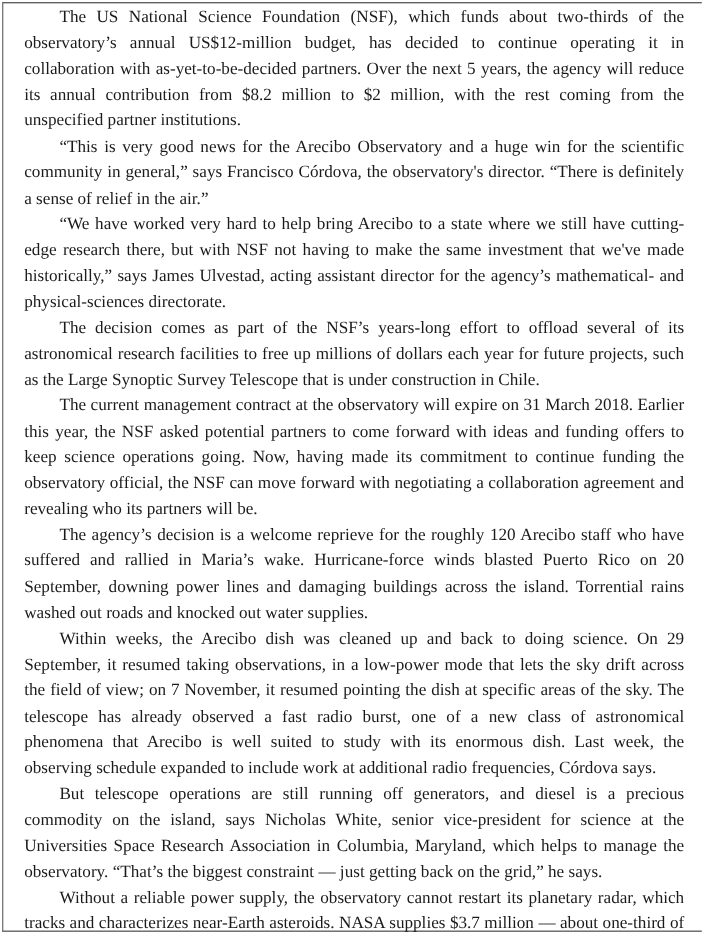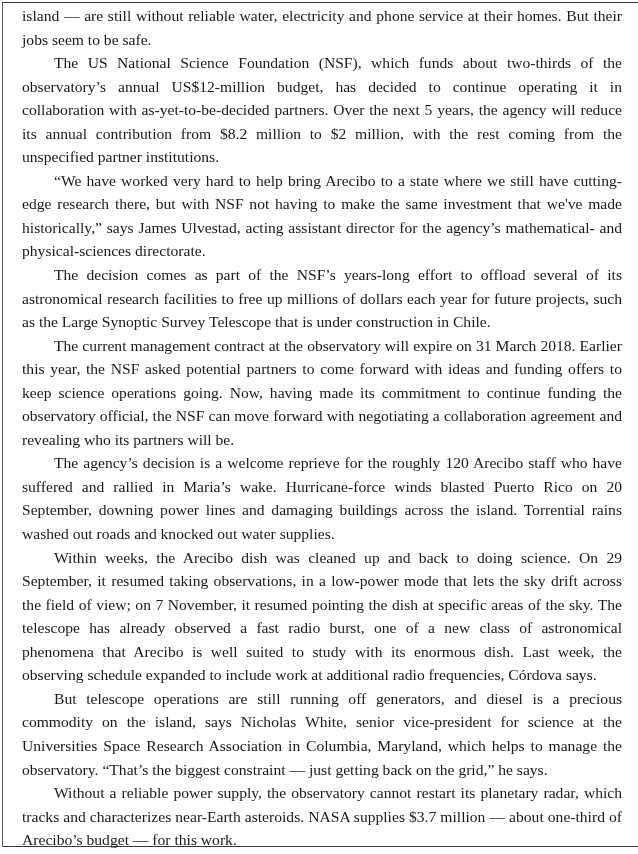--- a/index.html
+++ b/index.html
@@ -43,22 +43,22 @@
     .para.cont {
       text-indent: 0;
     }
   </style>
 </head>
 <body>
 
 <div class="frame"></div>
 
 <div class="content">
-  <p class="para cont">island — are still without reliable water, electricity and phone service at their homes. But their jobs seem to be safe.</p>
   <p class="para">The US National Science Foundation (NSF), which funds about two-thirds of the observatory’s annual US$12-million budget, has decided to continue operating it in collaboration with as-yet-to-be-decided partners. Over the next 5 years, the agency will reduce its annual contribution from $8.2 million to $2 million, with the rest coming from the unspecified partner institutions.</p>
+  <p class="para">“This is very good news for the Arecibo Observatory and a huge win for the scientific community in general,” says Francisco Córdova, the observatory's director. “There is definitely a sense of relief in the air.”</p>
   <p class="para">“We have worked very hard to help bring Arecibo to a state where we still have cutting-edge research there, but with NSF not having to make the same investment that we've made historically,” says James Ulvestad, acting assistant director for the agency’s mathematical- and physical-sciences directorate.</p>
   <p class="para">The decision comes as part of the NSF’s years-long effort to offload several of its astronomical research facilities to free up millions of dollars each year for future projects, such as the Large Synoptic Survey Telescope that is under construction in Chile.</p>
   <p class="para">The current management contract at the observatory will expire on 31 March 2018. Earlier this year, the NSF asked potential partners to come forward with ideas and funding offers to keep science operations going. Now, having made its commitment to continue funding the observatory official, the NSF can move forward with negotiating a collaboration agreement and revealing who its partners will be.</p>
   <p class="para">The agency’s decision is a welcome reprieve for the roughly 120 Arecibo staff who have suffered and rallied in Maria’s wake. Hurricane-force winds blasted Puerto Rico on 20 September, downing power lines and damaging buildings across the island. Torrential rains washed out roads and knocked out water supplies.</p>
   <p class="para">Within weeks, the Arecibo dish was cleaned up and back to doing science. On 29 September, it resumed taking observations, in a low-power mode that lets the sky drift across the field of view; on 7 November, it resumed pointing the dish at specific areas of the sky. The telescope has already observed a fast radio burst, one of a new class of astronomical phenomena that Arecibo is well suited to study with its enormous dish. Last week, the observing schedule expanded to include work at additional radio frequencies, Córdova says.</p>
   <p class="para">But telescope operations are still running off generators, and diesel is a precious commodity on the island, says Nicholas White, senior vice-president for science at the Universities Space Research Association in Columbia, Maryland, which helps to manage the observatory. “That’s the biggest constraint — just getting back on the grid,” he says.</p>
   <p class="para">Without a reliable power supply, the observatory cannot restart its planetary radar, which tracks and characterizes near-Earth asteroids. NASA supplies $3.7 million — about one-third of Arecibo’s budget — for this work.</p>
 </div>
 
 </body></html>

